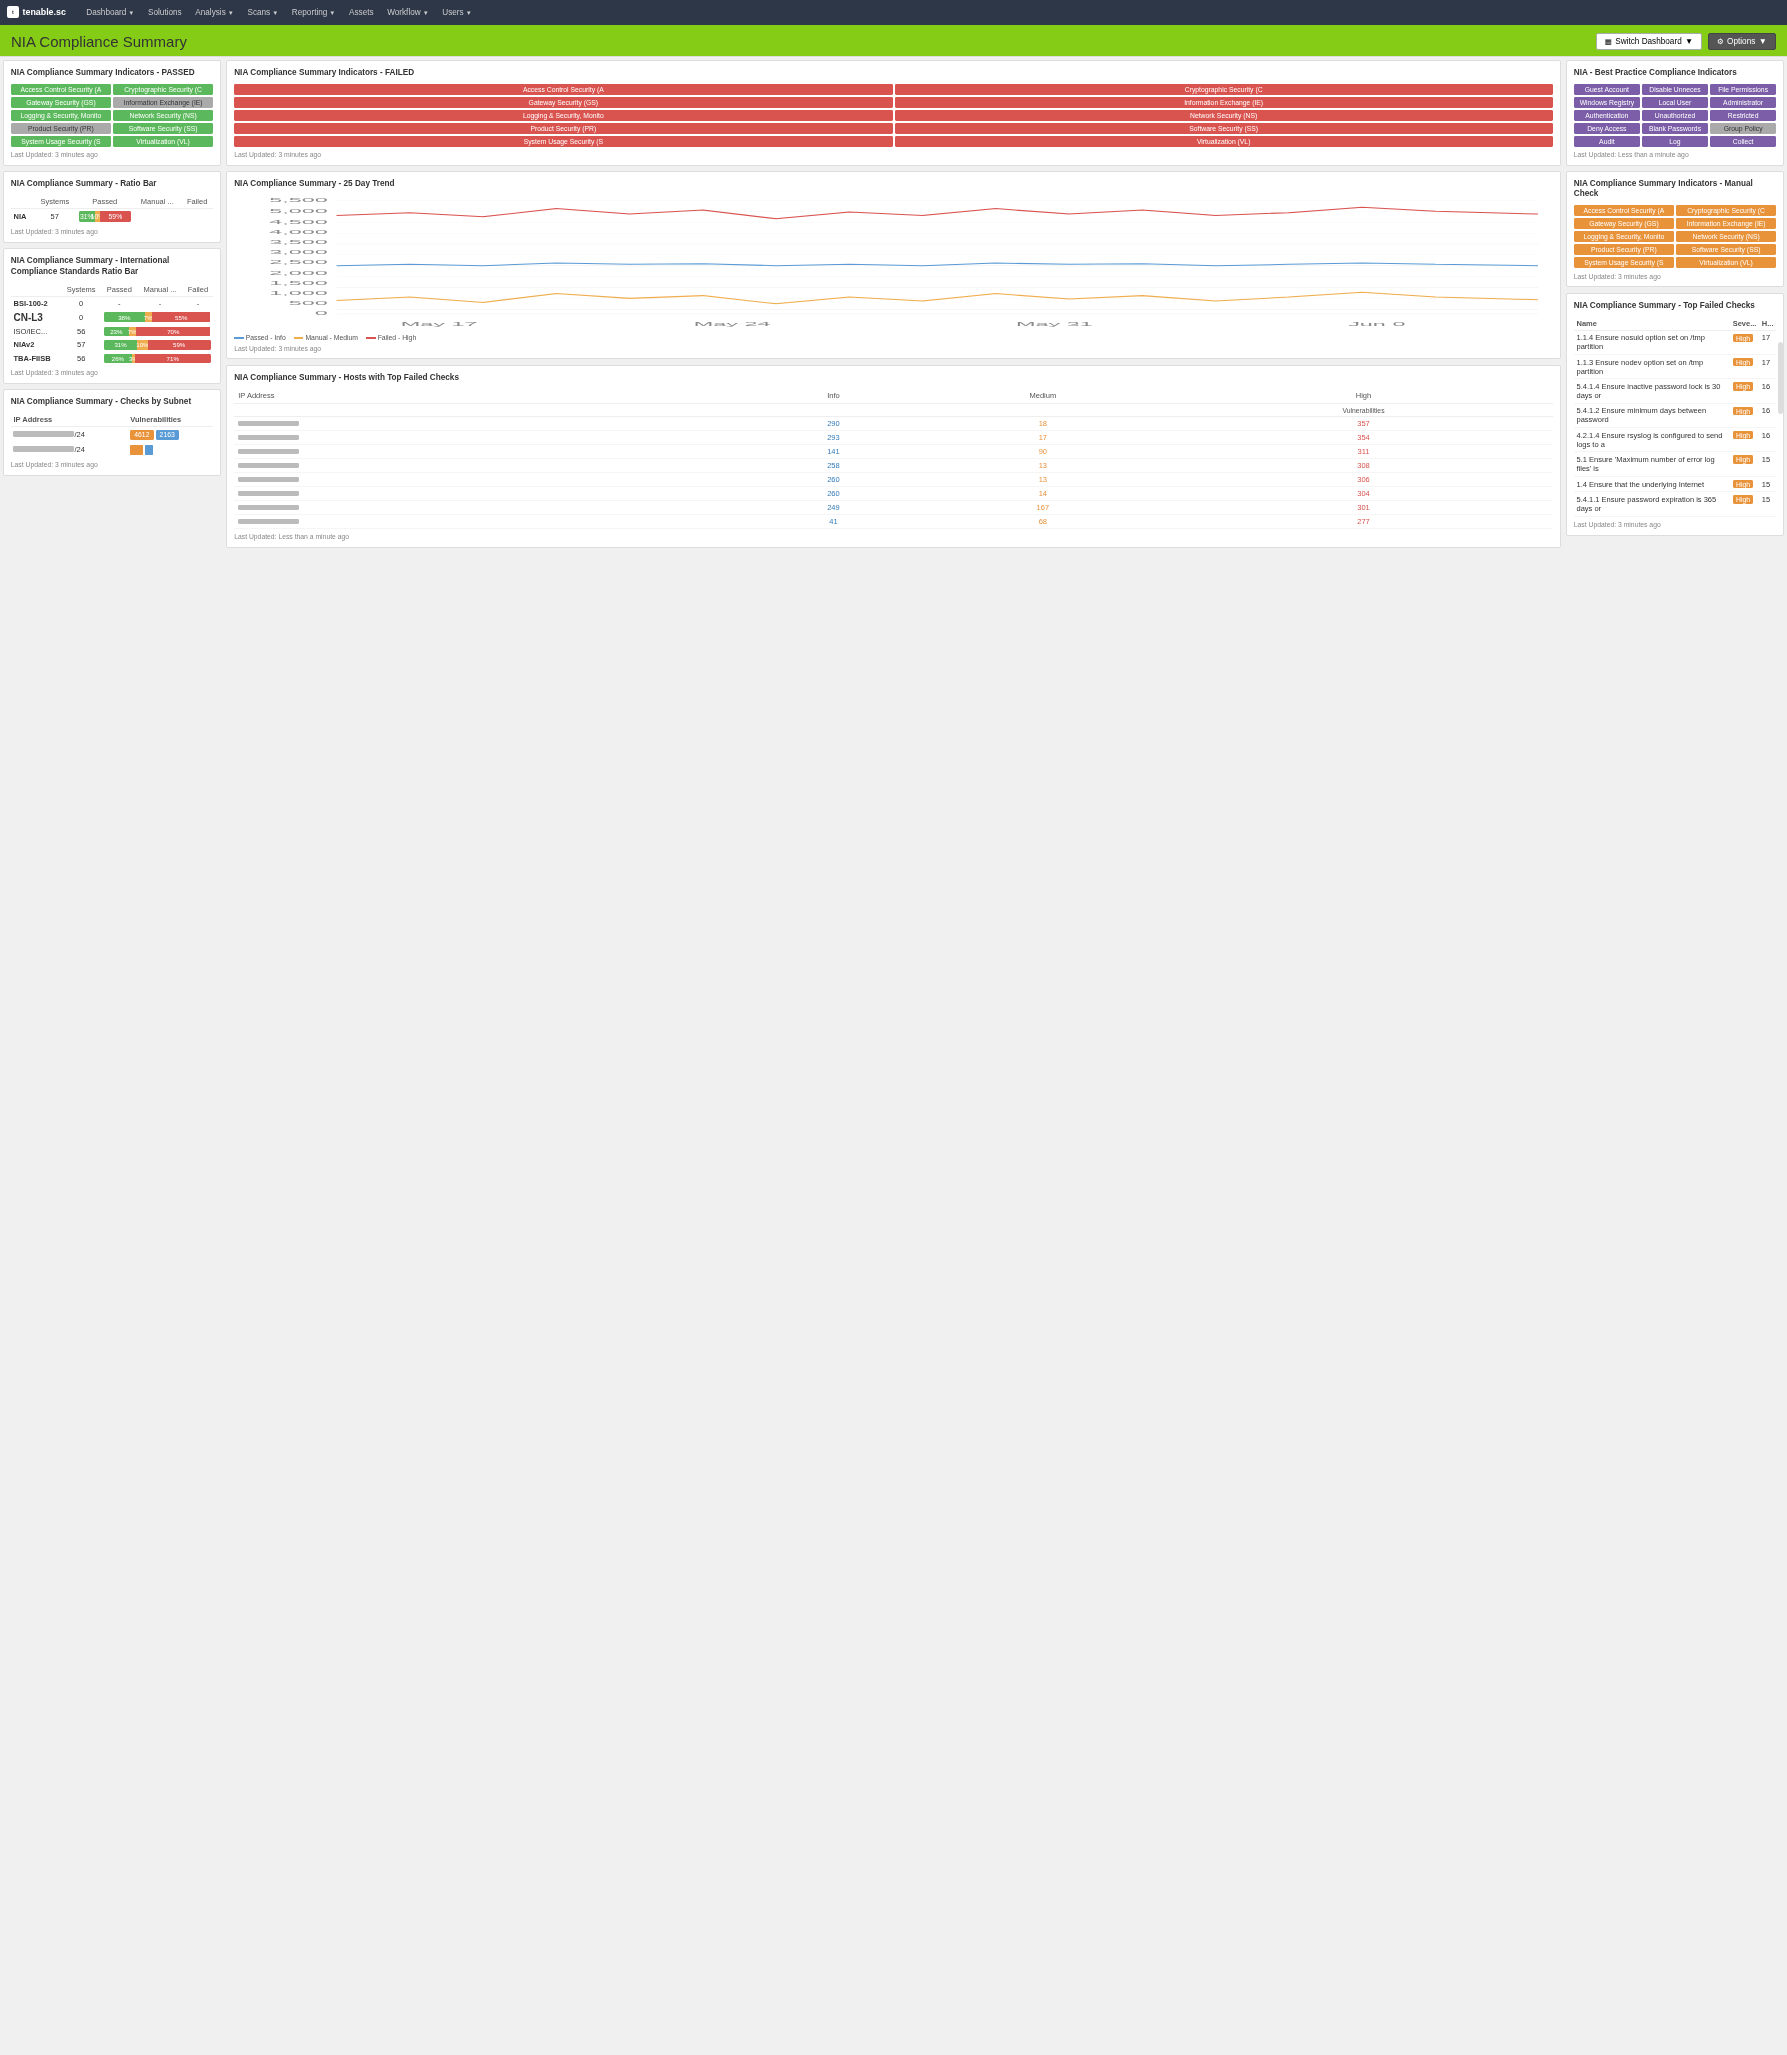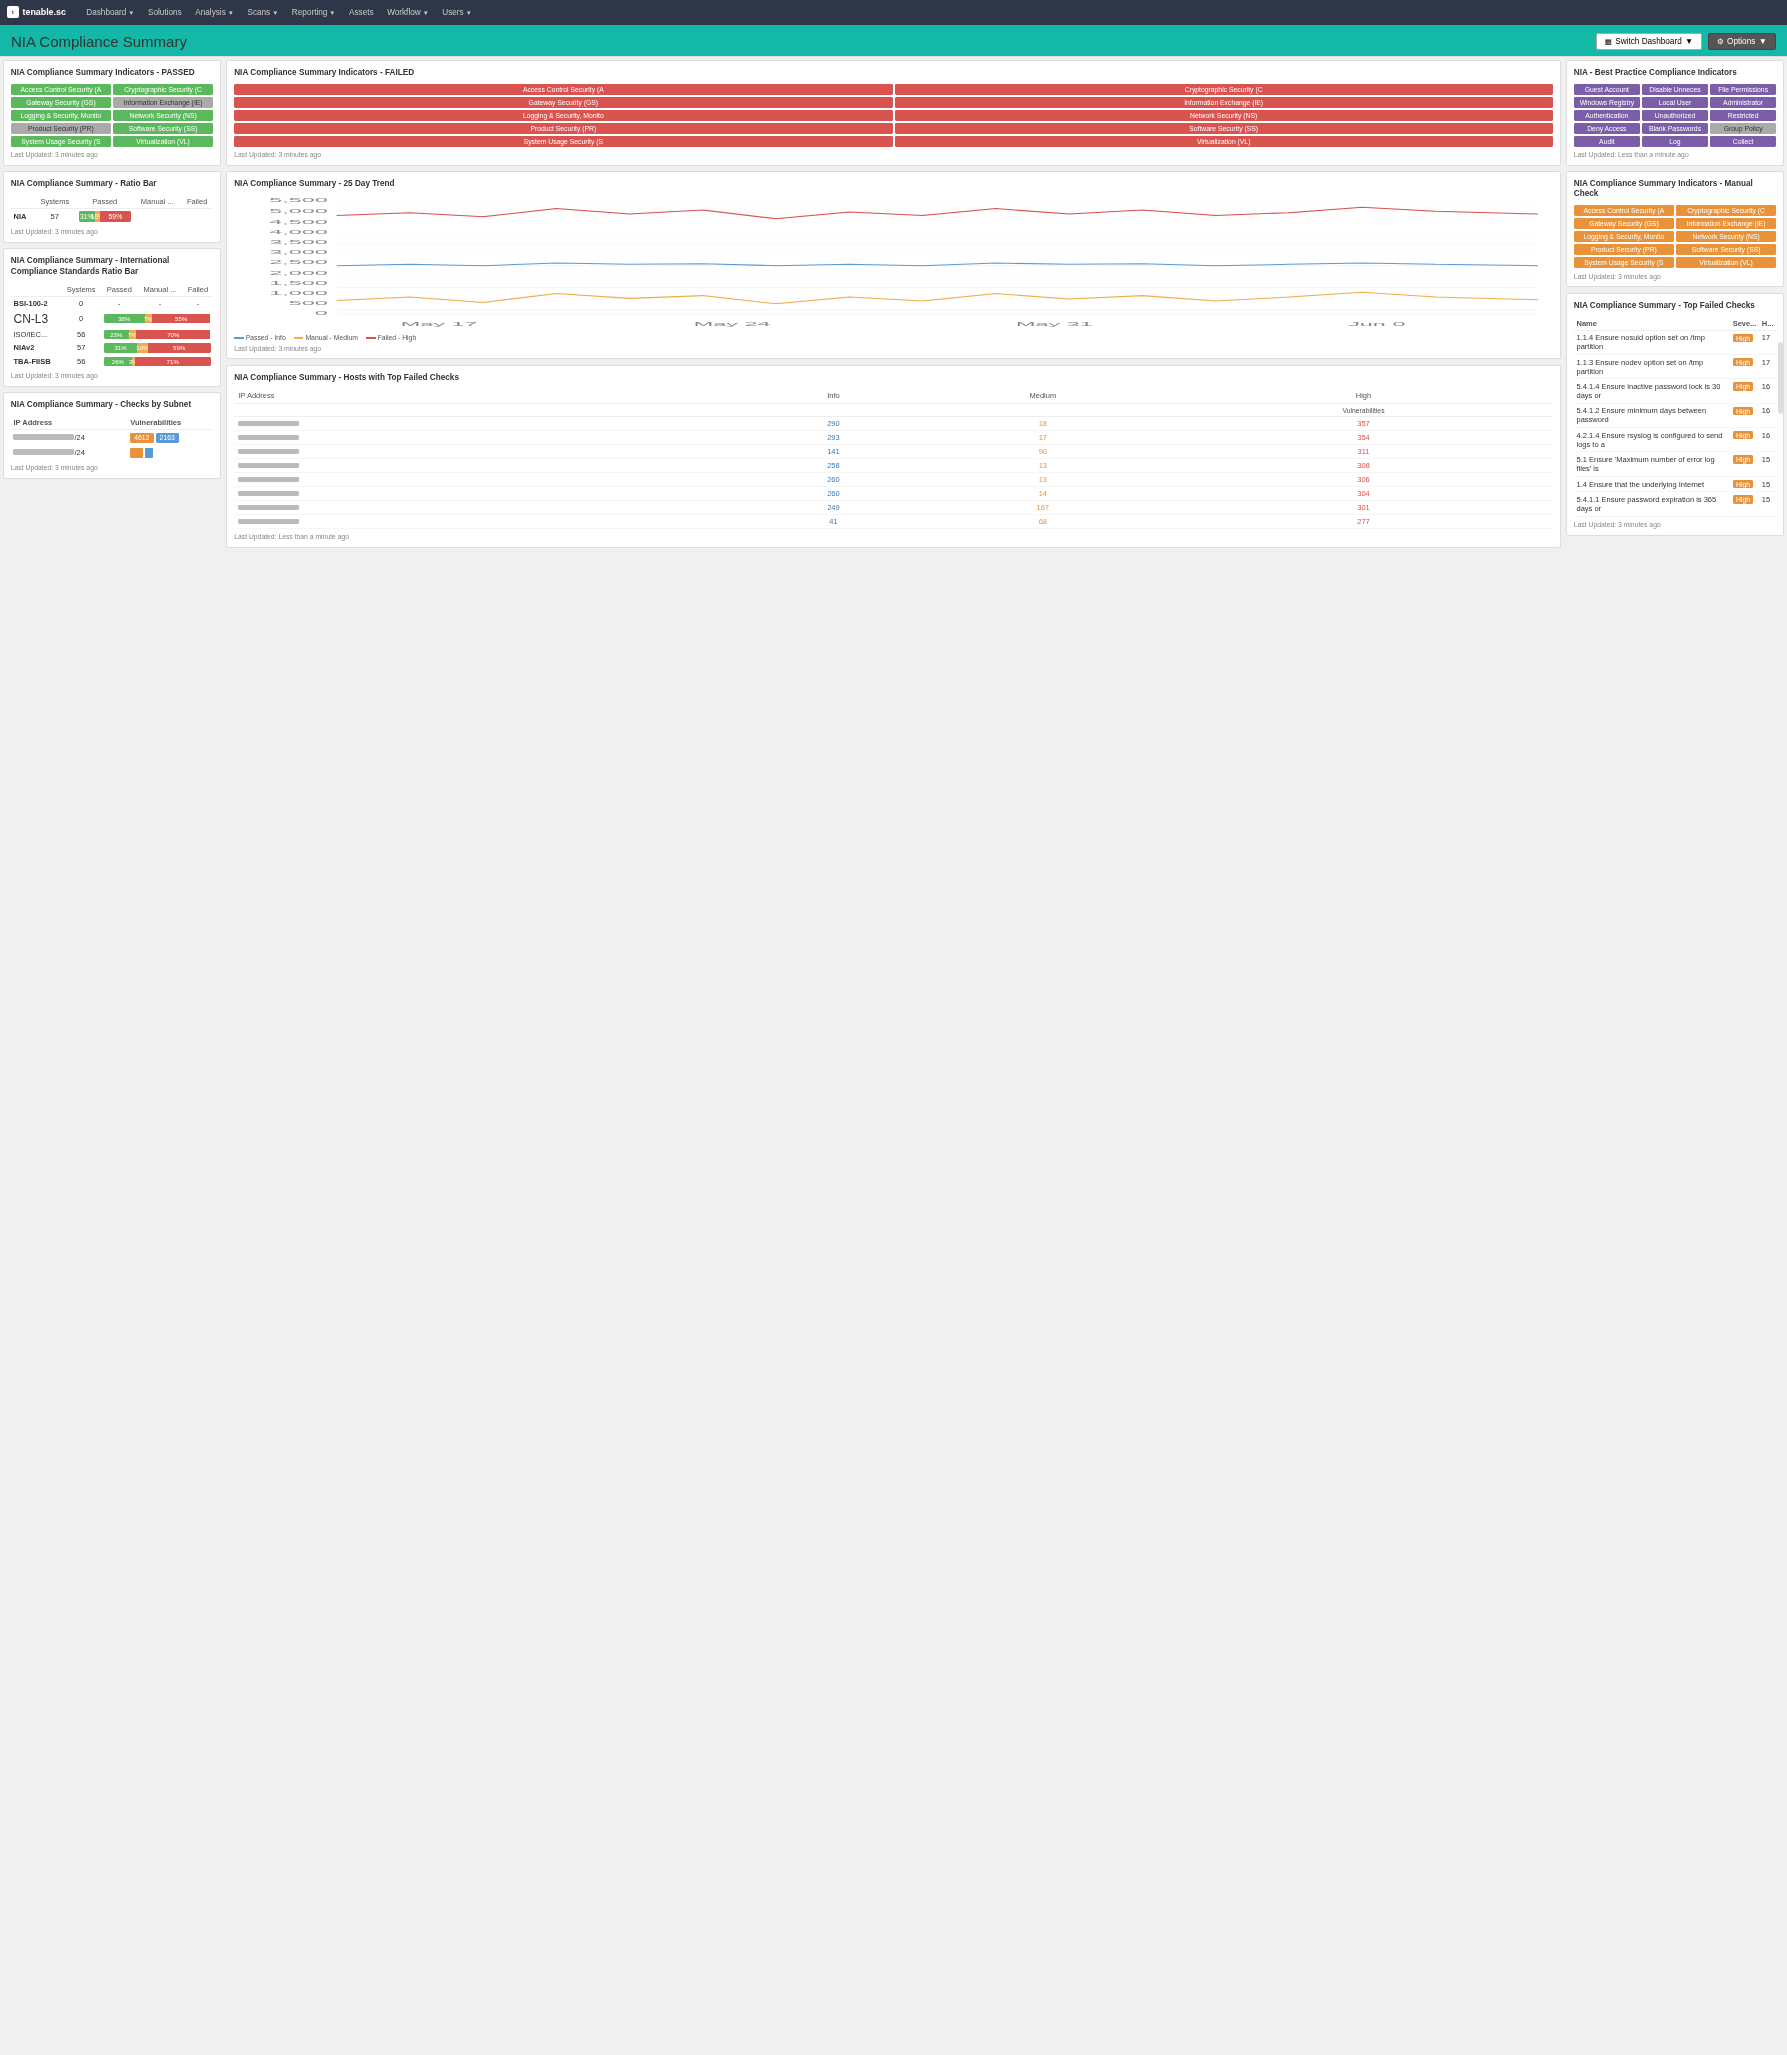--- a/index.html
+++ b/index.html
@@ -21,21 +21,21 @@
     }
     .navbar-brand .logo-icon span { color: #2d3748; font-size: 5.4px; font-weight: bold; }
     .nav-item {
       color: #ccc; font-size: 8.2px; padding: 0 6.8px; height: 24.5px; display: flex; align-items: center; cursor: pointer; white-space: nowrap;
     }
     .nav-item .arrow { margin-left: 2px; font-size: 6.1px; }
 
     
     .page-header {
       display: flex; align-items: center; justify-content: space-between;
-      padding: 8.2px 11px 5.4px 11px; background: #14b8a6; border-bottom: 0.7px solid #ddd;
+      padding: 8.2px 11px 5.4px 11px; background: #84cc16; border-bottom: 0.7px solid #ddd;
     }
     .page-title { font-size: 15px; font-weight: 300; color: #333; }
     .header-buttons { display: flex; gap: 5.4px; }
     .btn-switch {
       background: #fff; border: 0.7px solid #aaa; border-radius: 2px; padding: 3.4px 8.2px;
       font-size: 8.2px; cursor: pointer; display: flex; align-items: center; gap: 3.4px;
     }
     .btn-options {
       background: #555; color: #fff; border: 0.7px solid #444; border-radius: 2px; padding: 3.4px 8.2px;
       font-size: 8.2px; cursor: pointer; display: flex; align-items: center; gap: 3.4px;
@@ -257,21 +257,21 @@
         </thead>
         <tbody id="intl-ratio-tbody">
         <tr>
       <td style="font-weight:bold;font-size:7.5px;">BSI-100-2</td>
       <td style="text-align:center;font-size:7.5px;">0</td>
       <td style="text-align:center;font-size:7.5px;">-</td>
       <td style="text-align:center;font-size:7.5px;">-</td>
       <td style="text-align:center;font-size:7.5px;">-</td>
     </tr>
             <tr>
-      <td style="font-weight:normal;font-size:12px;">CN-L3</td>
+      <td style="font-weight:bold;font-size:10px;">CN-L3</td>
       <td style="text-align:center;font-size:7.5px;">0</td>
       <td colspan="3">
         <div style="display:flex;height:9.5px;border-radius:1.4px;overflow:hidden;">
           <div style="width:38%;background:#5cb85c;display:flex;align-items:center;justify-content:center;color:#fff;font-size:6.1px;">38%</div>
           <div style="width:7%;background:#f0ad4e;display:flex;align-items:center;justify-content:center;color:#fff;font-size:6.1px;">7%</div>
           <div style="width:55%;background:#d9534f;display:flex;align-items:center;justify-content:center;color:#fff;font-size:6.1px;">55%</div>
         </div>
       </td>
     </tr>
             <tr>

